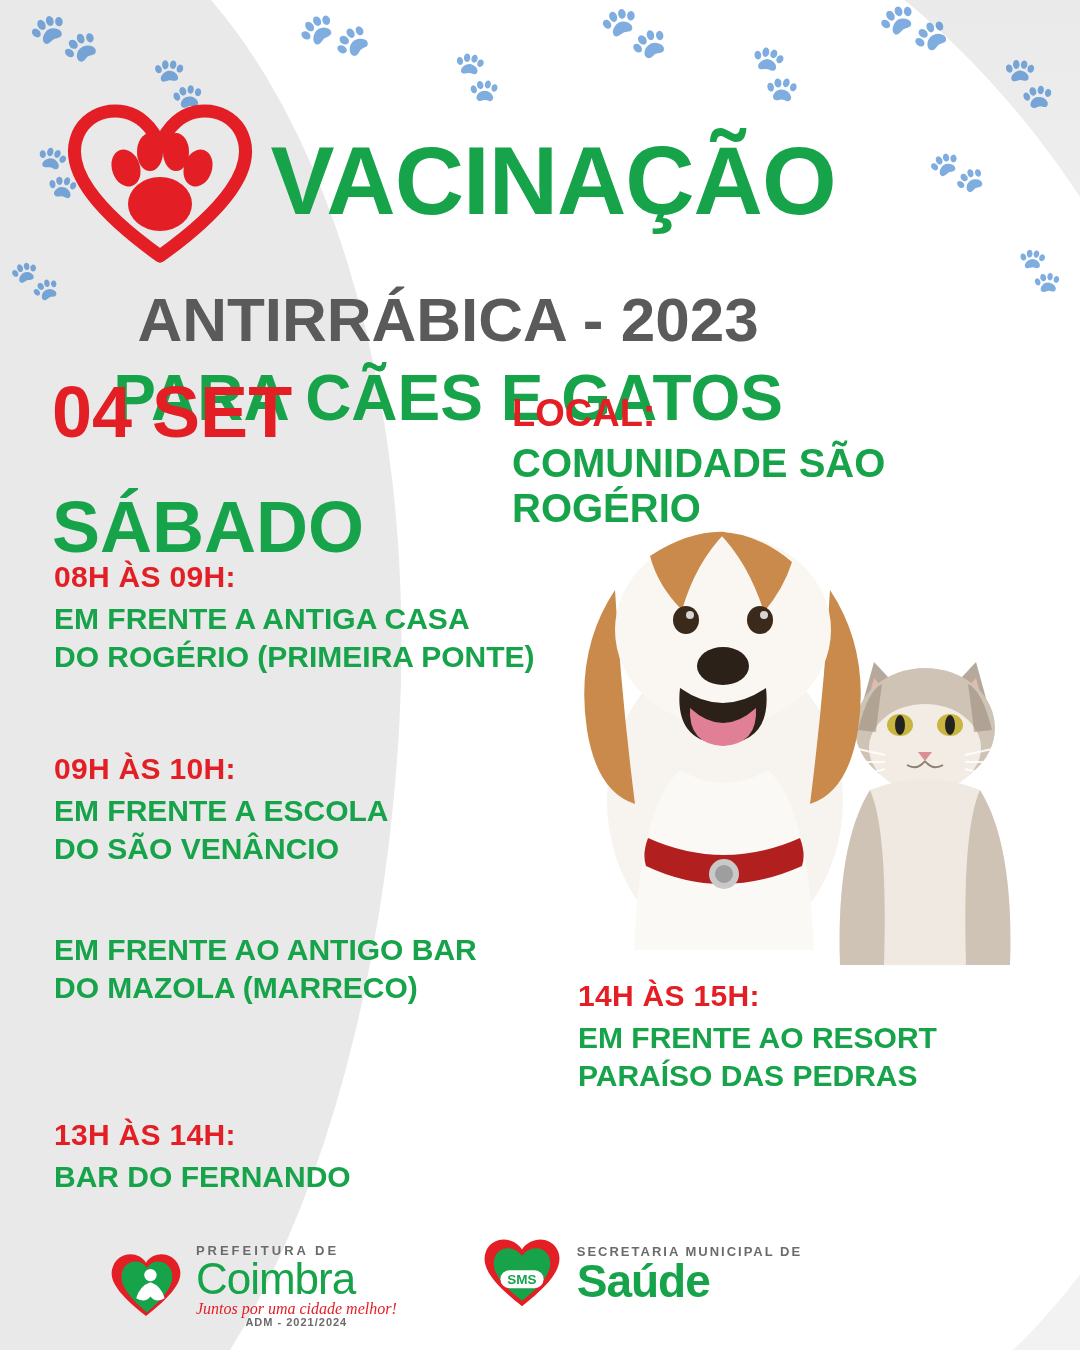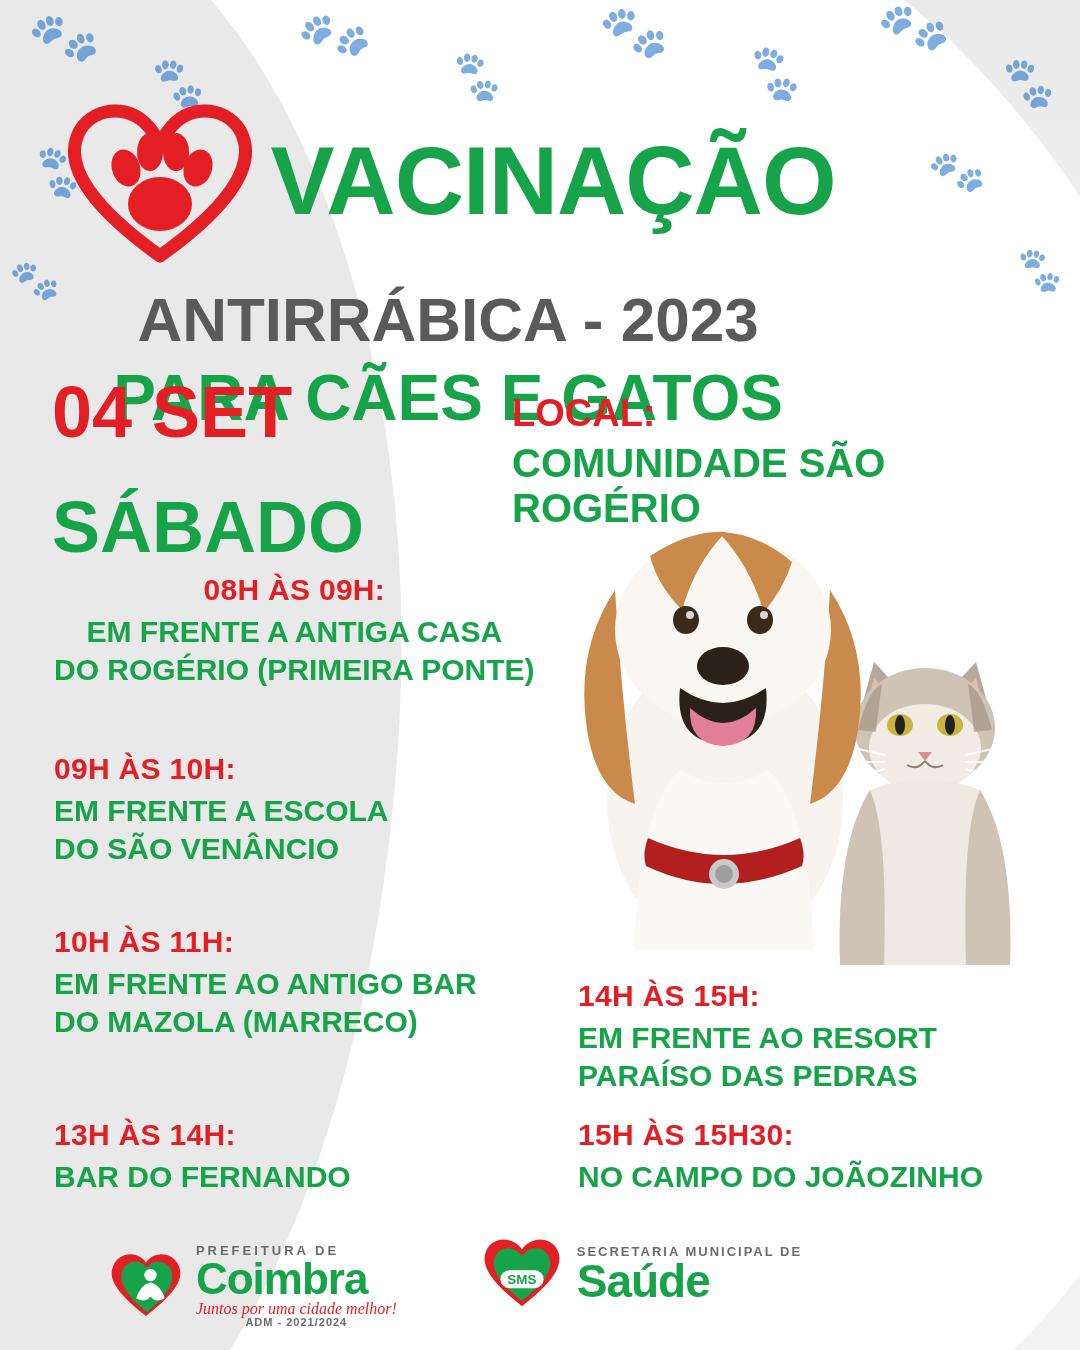--- a/index.html
+++ b/index.html
@@ -100,21 +100,21 @@
   .animals { position: absolute; left: 540px; top: 470px; width: 520px; height: 500px; }
 
   
   .footer {
     position: absolute; left: 0; bottom: 22px; width: 908px;
     display: flex; justify-content: center; align-items: flex-end; gap: 80px;
   }
   .logo { display: flex; align-items: center; gap: 10px; }
   .logo-text-col { display: flex; flex-direction: column; line-height: 1; }
   .pref-small { font-size: 13px; letter-spacing: 3px; color: #6b6b6b; font-weight: 700; }
-  .pref-name { font-size: 44px; font-weight: 700; color: #16a34a; letter-spacing: -1px; }
+  .pref-name { font-size: 44px; font-weight: 400; color: #16a34a; letter-spacing: -1px; }
   .pref-slogan { font-size: 16px; color: #e31e24; font-style: italic; font-family: "Liberation Serif", serif; }
   .pref-adm { font-size: 11px; color: #6b6b6b; font-weight: 700; letter-spacing: 1px; text-align: center; }
   .sms-small { font-size: 13px; letter-spacing: 2px; color: #6b6b6b; font-weight: 700; }
   .sms-name { font-size: 46px; font-weight: 800; color: #16a34a; letter-spacing: -1px; }
 </style>
 </head>
 <body>
 
 <div class="poster">
 
@@ -210,44 +210,39 @@
         <path d="M140 218 q43 30 86 0 q6 54 -43 56 q-49 -2 -43 -56 z" fill="#2b2119"></path>
         <path d="M150 238 q33 30 66 0 q2 36 -33 38 q-35 -2 -33 -38 z" fill="#e07f95"></path>
         <path d="M140 300 q44 26 88 0 q40 36 46 180 l-180 0 q6 -144 46 -180 z" fill="#fbf9f5"></path>
         <path d="M108 368 q76 34 152 0 q6 16 2 28 q-80 36 -156 0 q-4 -12 2 -28 z" fill="#b1201f"></path>
         <circle cx="184" cy="404" r="15" fill="#c9c9c9"></circle>
         <circle cx="184" cy="404" r="9" fill="#9e9e9e"></circle>
       </g>
     </svg>
   </div>
 
-  <div class="sched col-left" style="top:573px;text-align:center;">
+  <div class="sched col-left" style="top:560px;">
     <div class="sched-time">08H ÀS 09H:</div>
     <div class="sched-place">EM FRENTE A ANTIGA CASA<br>DO ROGÉRIO (PRIMEIRA PONTE)</div>
   </div>
   <div class="sched col-left" style="top:752px;">
     <div class="sched-time">09H ÀS 10H:</div>
     <div class="sched-place">EM FRENTE A ESCOLA<br>DO SÃO VENÂNCIO</div>
   </div>
   <div class="sched col-left" style="top:925px;">
-    <div class="sched-time">10H ÀS 11H:</div>
     <div class="sched-place">EM FRENTE AO ANTIGO BAR<br>DO MAZOLA (MARRECO)</div>
   </div>
   <div class="sched col-left" style="top:1118px;">
     <div class="sched-time">13H ÀS 14H:</div>
     <div class="sched-place">BAR DO FERNANDO</div>
   </div>
 
   <div class="sched col-right" style="top:979px;">
     <div class="sched-time">14H ÀS 15H:</div>
     <div class="sched-place">EM FRENTE AO RESORT<br>PARAÍSO DAS PEDRAS</div>
-  </div>
-  <div class="sched col-right" style="top:1118px;">
-    <div class="sched-time">15H ÀS 15H30:</div>
-    <div class="sched-place">NO CAMPO DO JOÃOZINHO</div>
   </div>
 
   <div class="footer">
 
     <div class="logo">
       <div>
         <svg viewBox="0 0 90 80" width="80" height="72" aria-hidden="true">
           <path d="M45 76 C 12 50, 2 34, 8 20 C 14 4, 36 2, 45 16 C 54 2, 76 4, 82 20 C 88 34, 78 50, 45 76 Z" fill="#e31e24"></path>
           <path d="M46 72 C 20 50, 14 36, 19 24 C 25 12, 40 12, 46 22 C 52 12, 67 12, 73 24 C 78 36, 72 50, 46 72 Z" fill="#16a34a"></path>
           <circle cx="50" cy="30" r="7" fill="#ffffff"></circle>

